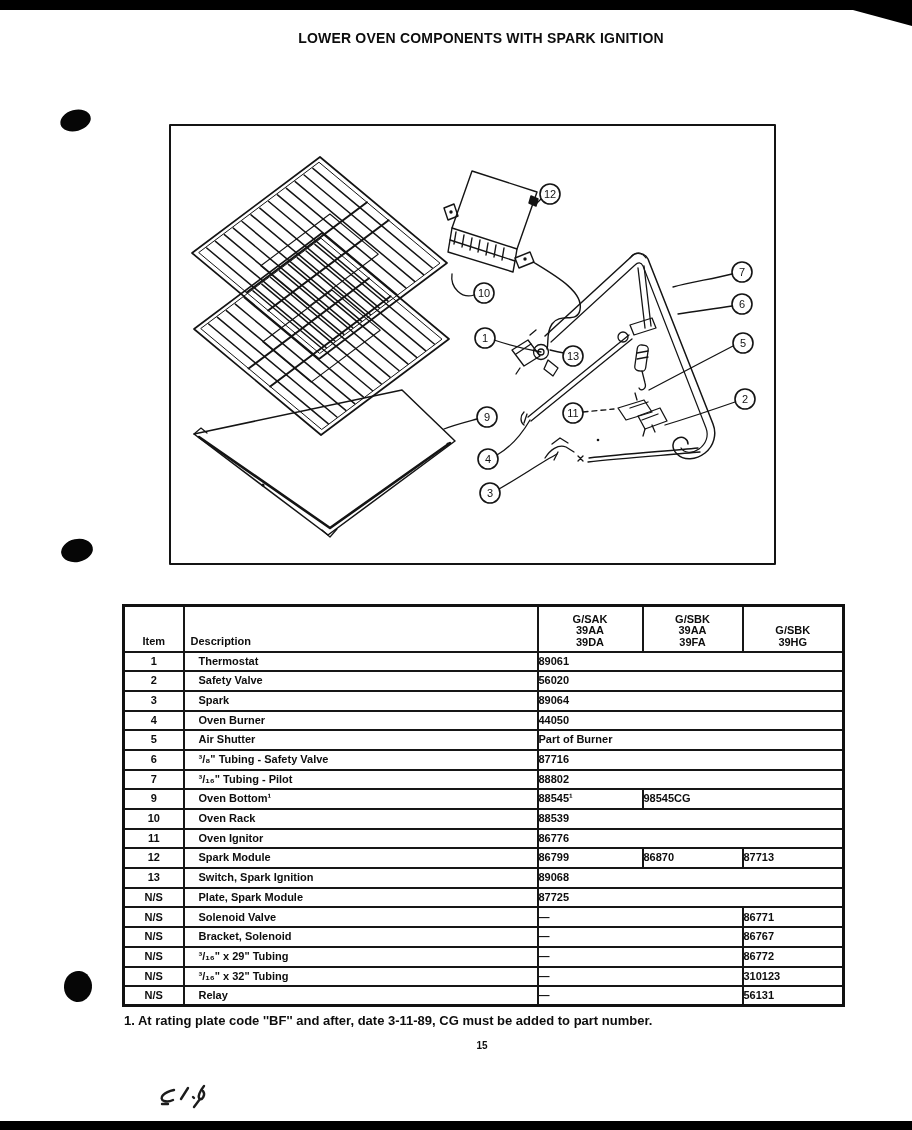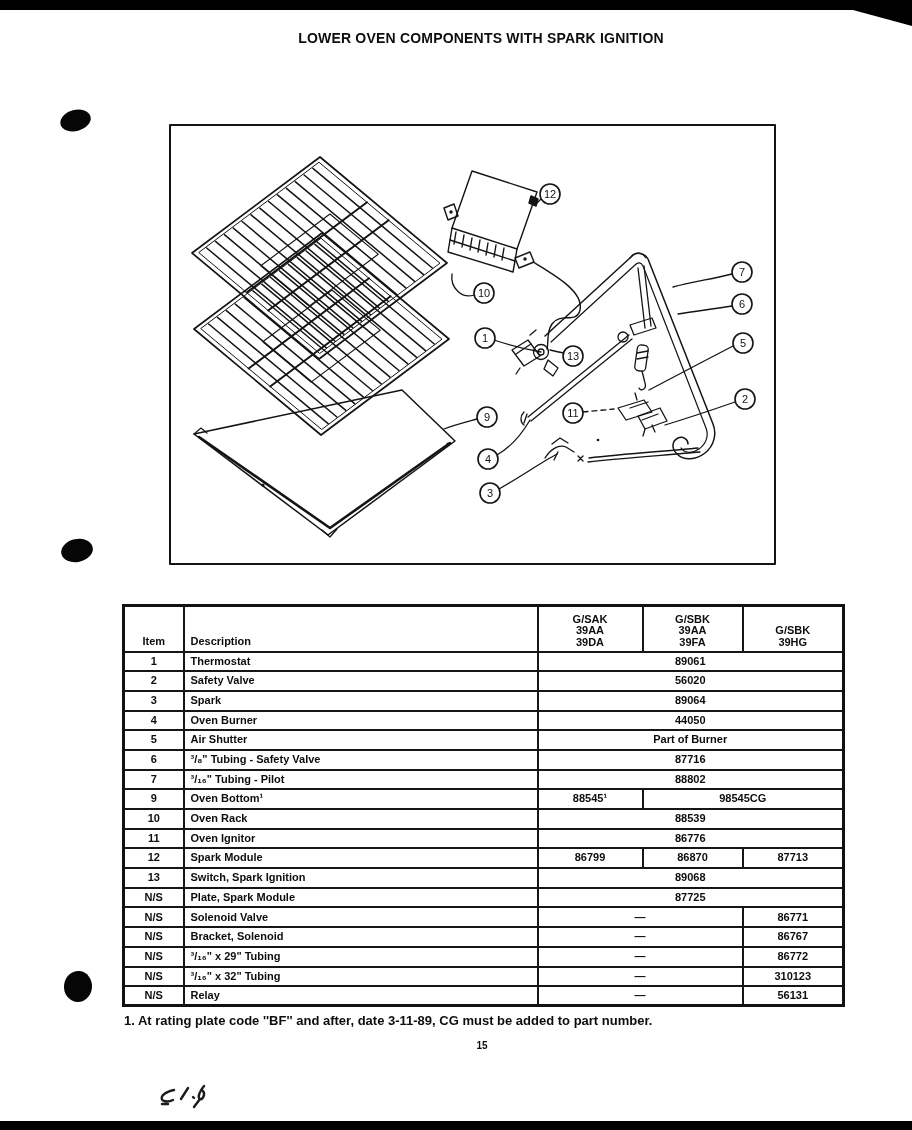--- a/index.html
+++ b/index.html
@@ -22,22 +22,22 @@
     table-layout:fixed;}
   .parts-table th,.parts-table td{border:2px solid #161616;font-size:11px;font-weight:bold;
     padding:0;line-height:1.05;overflow:hidden;white-space:nowrap;}
   .parts-table{border:3px solid #111;}
   .parts-table thead tr{height:46px;}
   .parts-table tbody tr{height:19.7px;}
   th.h-item{text-align:center;vertical-align:bottom;padding-bottom:3px;}
   th.h-desc{text-align:left;vertical-align:bottom;padding-left:6px;padding-bottom:3px;}
   th.h-model{text-align:center;vertical-align:bottom;padding-bottom:2px;}
   td.c-item{text-align:center;}
-  td.c-desc{text-align:left;padding-left:6px;}
-  td.c-part{text-align:center;margin-left:44px;}
+  td.c-desc{text-align:left;padding-left:14px;}
+  td.c-part{margin-left:44px;}
   .footnote{position:absolute;left:124px;top:1013px;width:680px;font-size:13px;font-weight:bold;}
   .pagenum{position:absolute;left:462px;top:1040px;width:40px;text-align:center;
     font-size:10px;font-weight:bold;}
   .scribble{position:absolute;left:152px;top:1078px;}
 </style>
 </head>
 <body>
 
 <div class="topbar"></div>
 <div class="topbar-corner"></div>

